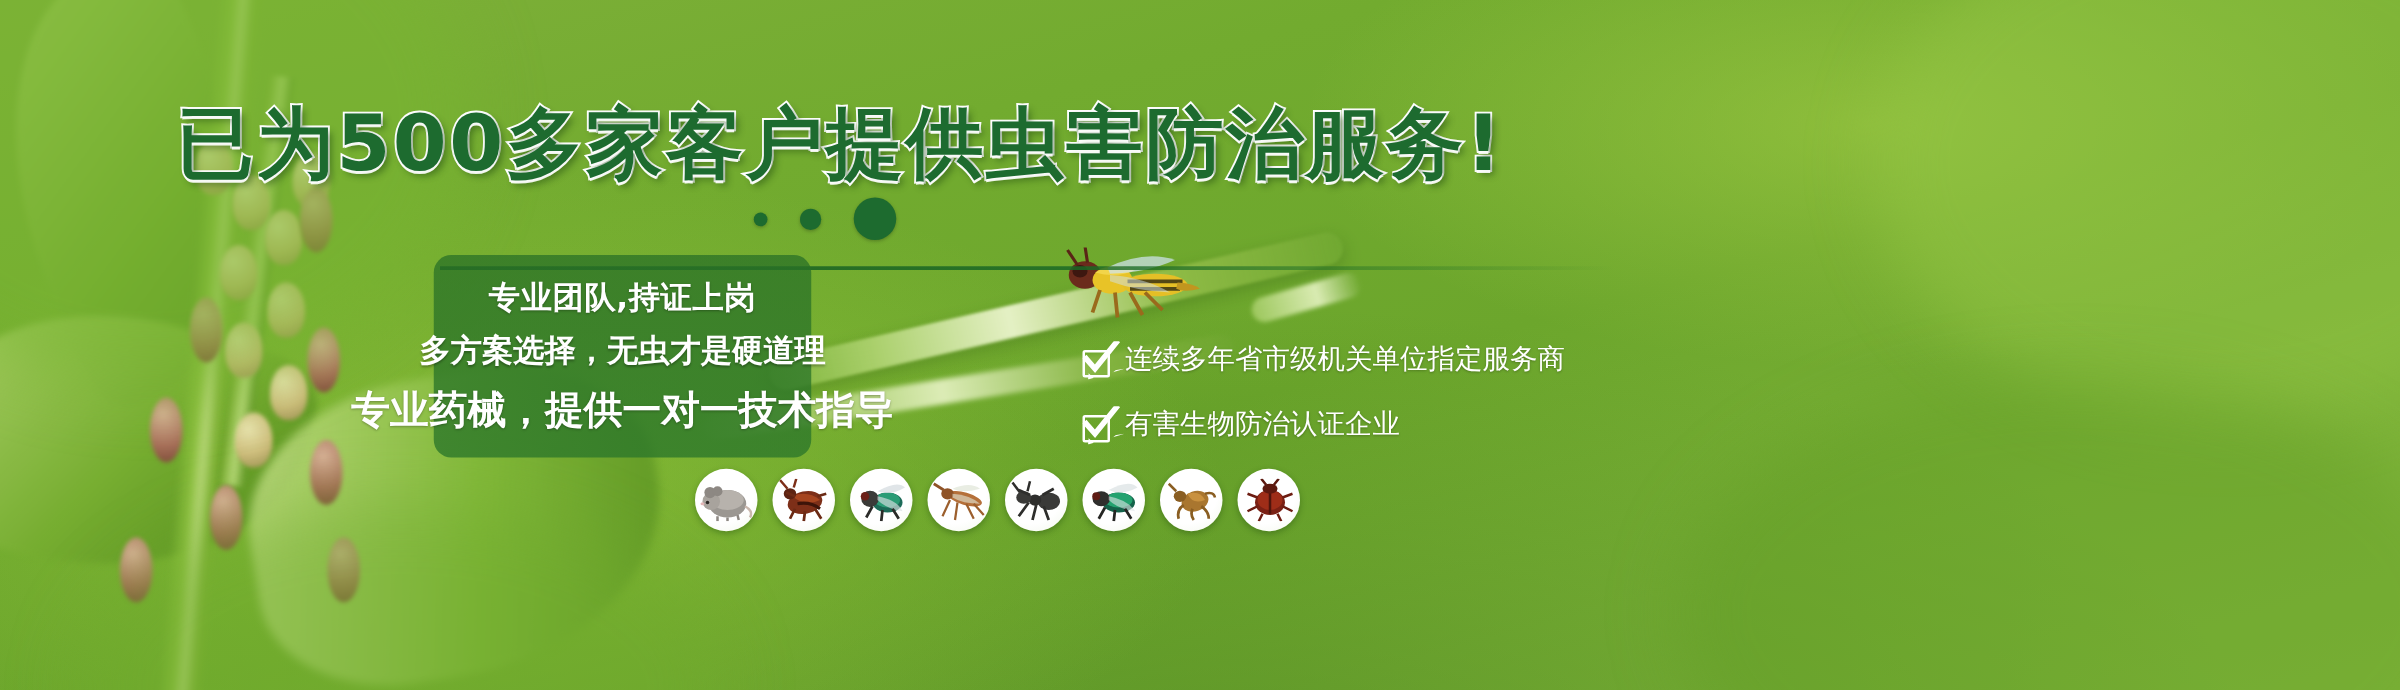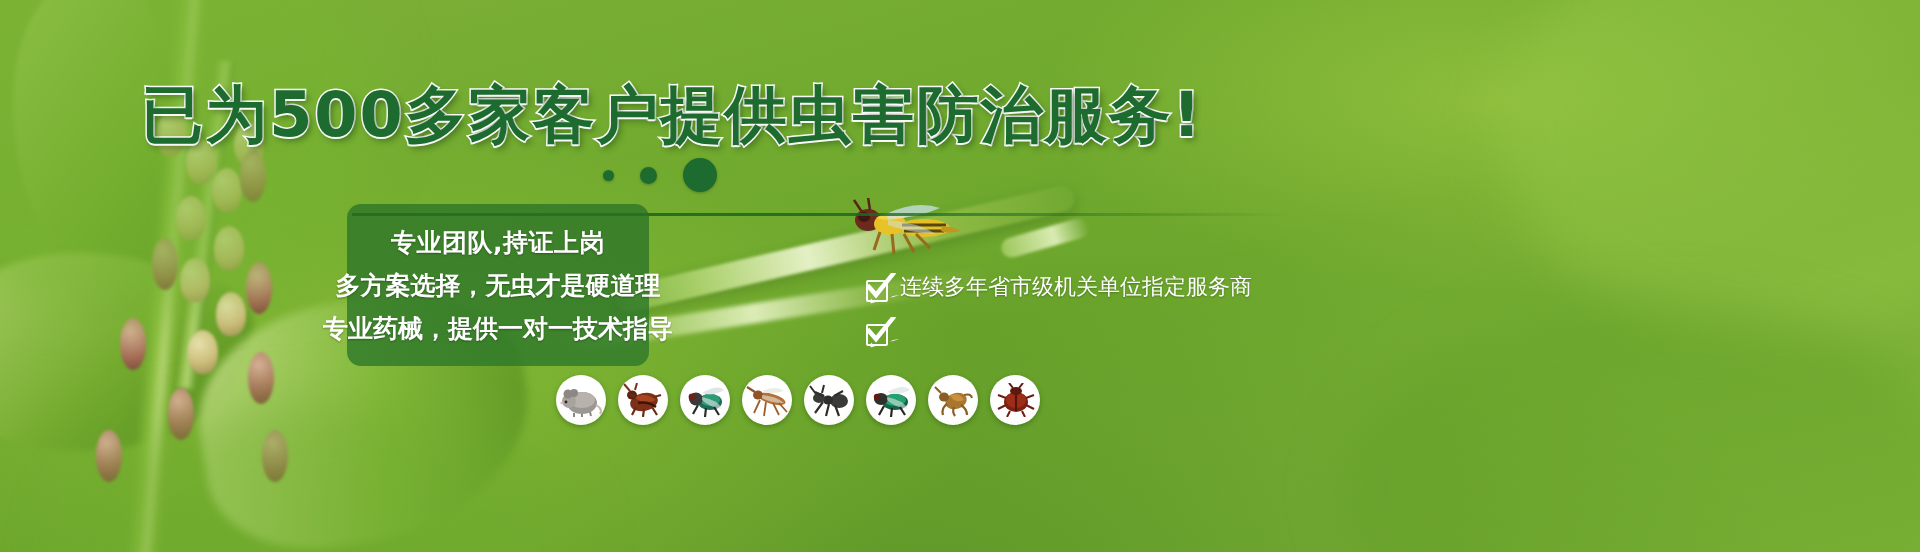--- a/index.html
+++ b/index.html
@@ -134,21 +134,21 @@
     padding:10px 8px;
   }
   .card .cl{
     color:#ffffff; white-space:nowrap;
     font-family:"DejaVu Sans","Liberation Sans",sans-serif;
     font-weight:700;
     text-shadow:0 1px 2px rgba(0,0,0,.3);
   }
   .card .cl.l1{font-size:25px;letter-spacing:.5px;}
   .card .cl.l2{font-size:25px;letter-spacing:0;}
-  .card .cl.l3{font-size:25px;letter-spacing:0;}
+  .card .cl.l3{font-size:31px;letter-spacing:0;}
 
   
   .bullets{
     position:absolute; left:866px; top:272px;
     display:flex; flex-direction:column; gap:22px;
   }
   .bullet{display:flex;align-items:flex-end;gap:12px;white-space:nowrap;}
   .cbox{
     position:relative; width:22px; height:22px; flex:0 0 22px;
     border:2px solid #ffffff; border-radius:2px;
@@ -262,20 +262,21 @@
         </svg>
       </span>
       <span class="btxt">连续多年省市级机关单位指定服务商</span>
     </div>
     <div class="bullet">
       <span class="cbox">
         <svg width="30" height="30" viewBox="0 0 30 30" style="position:absolute;left:-2px;top:-9px;">
           <path d="M3 14 l7 8 L27 1" stroke="#ffffff" stroke-width="4.5" fill="none" stroke-linecap="square"></path>
         </svg>
       </span>
+      <span class="btxt">有害生物防治认证企业</span>
     </div>
   </div>
 
   <div class="pests">
 
     <div class="pest">
       <svg width="42" height="34" viewBox="0 0 42 34">
         <ellipse cx="22" cy="20" rx="15" ry="11" fill="#9b9792"></ellipse>
         <ellipse cx="22" cy="17" rx="13" ry="8" fill="#b7b2ac"></ellipse>
         <ellipse cx="9" cy="18" rx="7" ry="7" fill="#a8a39d"></ellipse>

